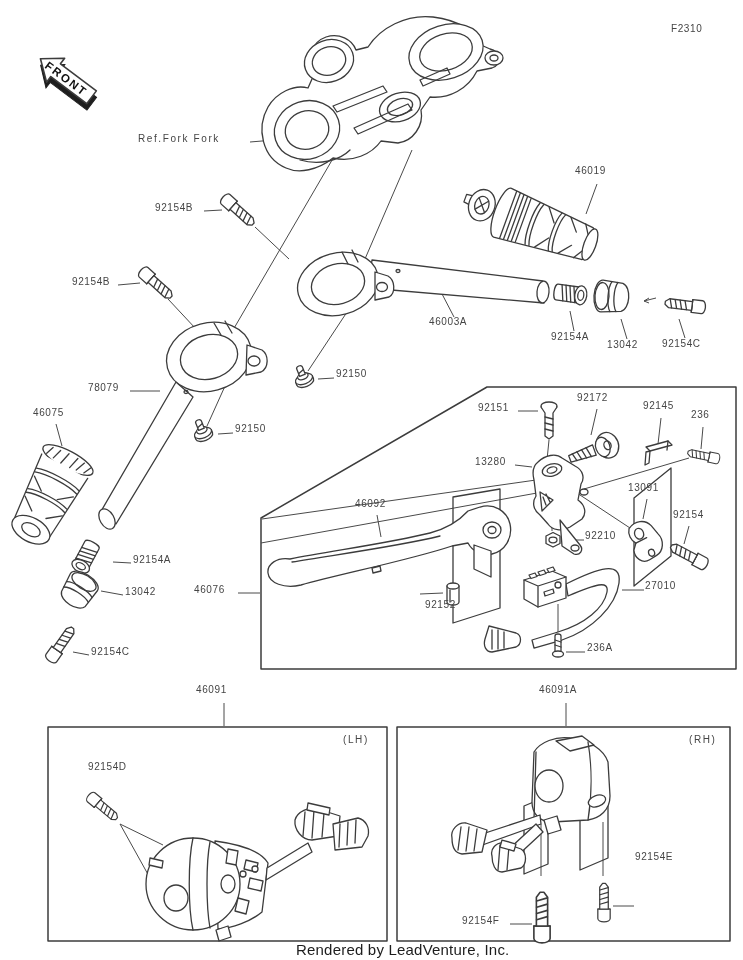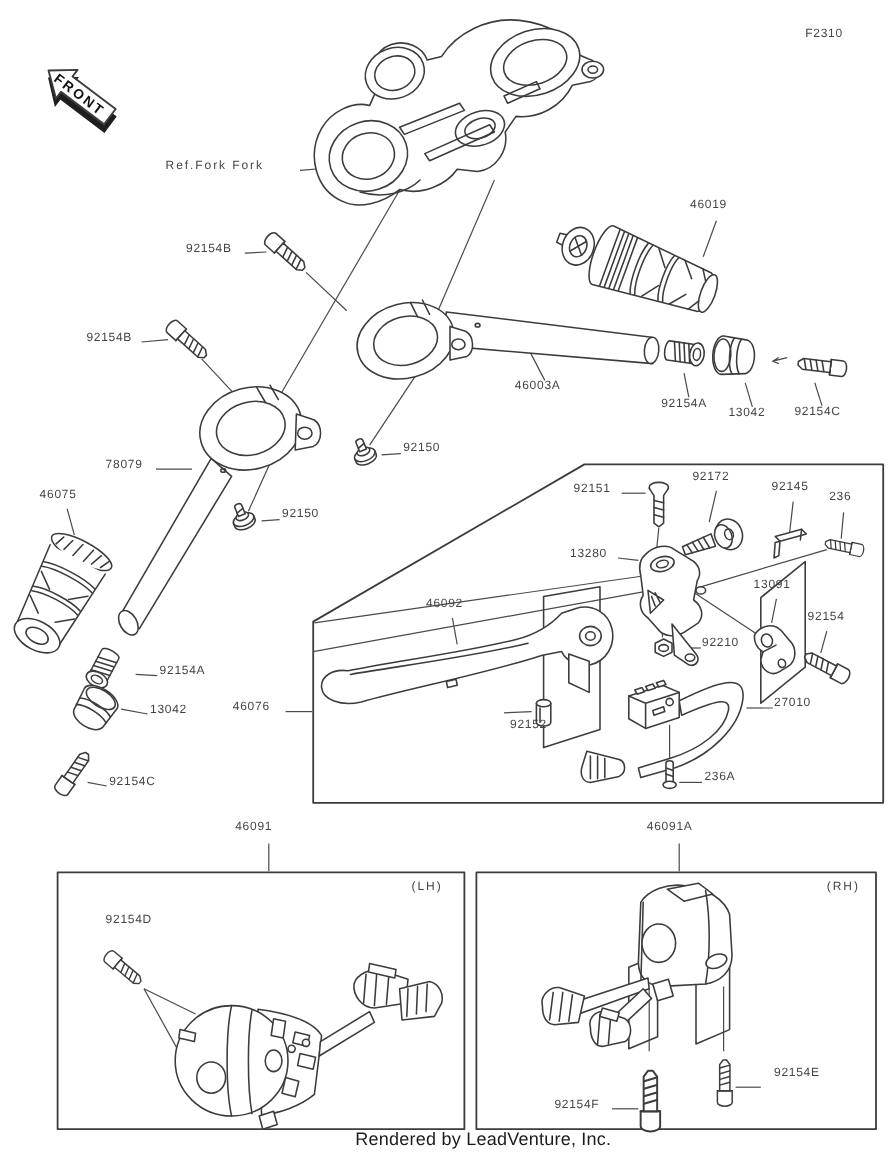--- a/index.html
+++ b/index.html
@@ -376,16 +376,16 @@
 <div class="lbl" style="left:585px;top:531px;">92210</div>
 <div class="lbl" style="left:381px;top:600px;margin-left:44px;">92152</div>
 <div class="lbl" style="left:645px;top:581px;">27010</div>
 <div class="lbl" style="left:587px;top:643px;">236A</div>
 <div class="lbl" style="left:196px;top:685px;">46091</div>
 <div class="lbl wide" style="left:343px;top:735px;">(LH)</div>
 <div class="lbl" style="left:76px;top:762px;margin-left:12px;">92154D</div>
 <div class="lbl" style="left:539px;top:685px;">46091A</div>
 <div class="lbl wide" style="left:689px;top:735px;">(RH)</div>
 <div class="lbl" style="left:462px;top:916px;">92154F</div>
-<div class="lbl" style="left:635px;top:890px;margin-left:10px;">92154E</div>
+<div class="lbl" style="left:635px;top:852px;">92154E</div>
 <div class="credit" style="left:296px;top:941px;">Rendered by LeadVenture, Inc.</div>
 
 </div>
 
 </body></html>

